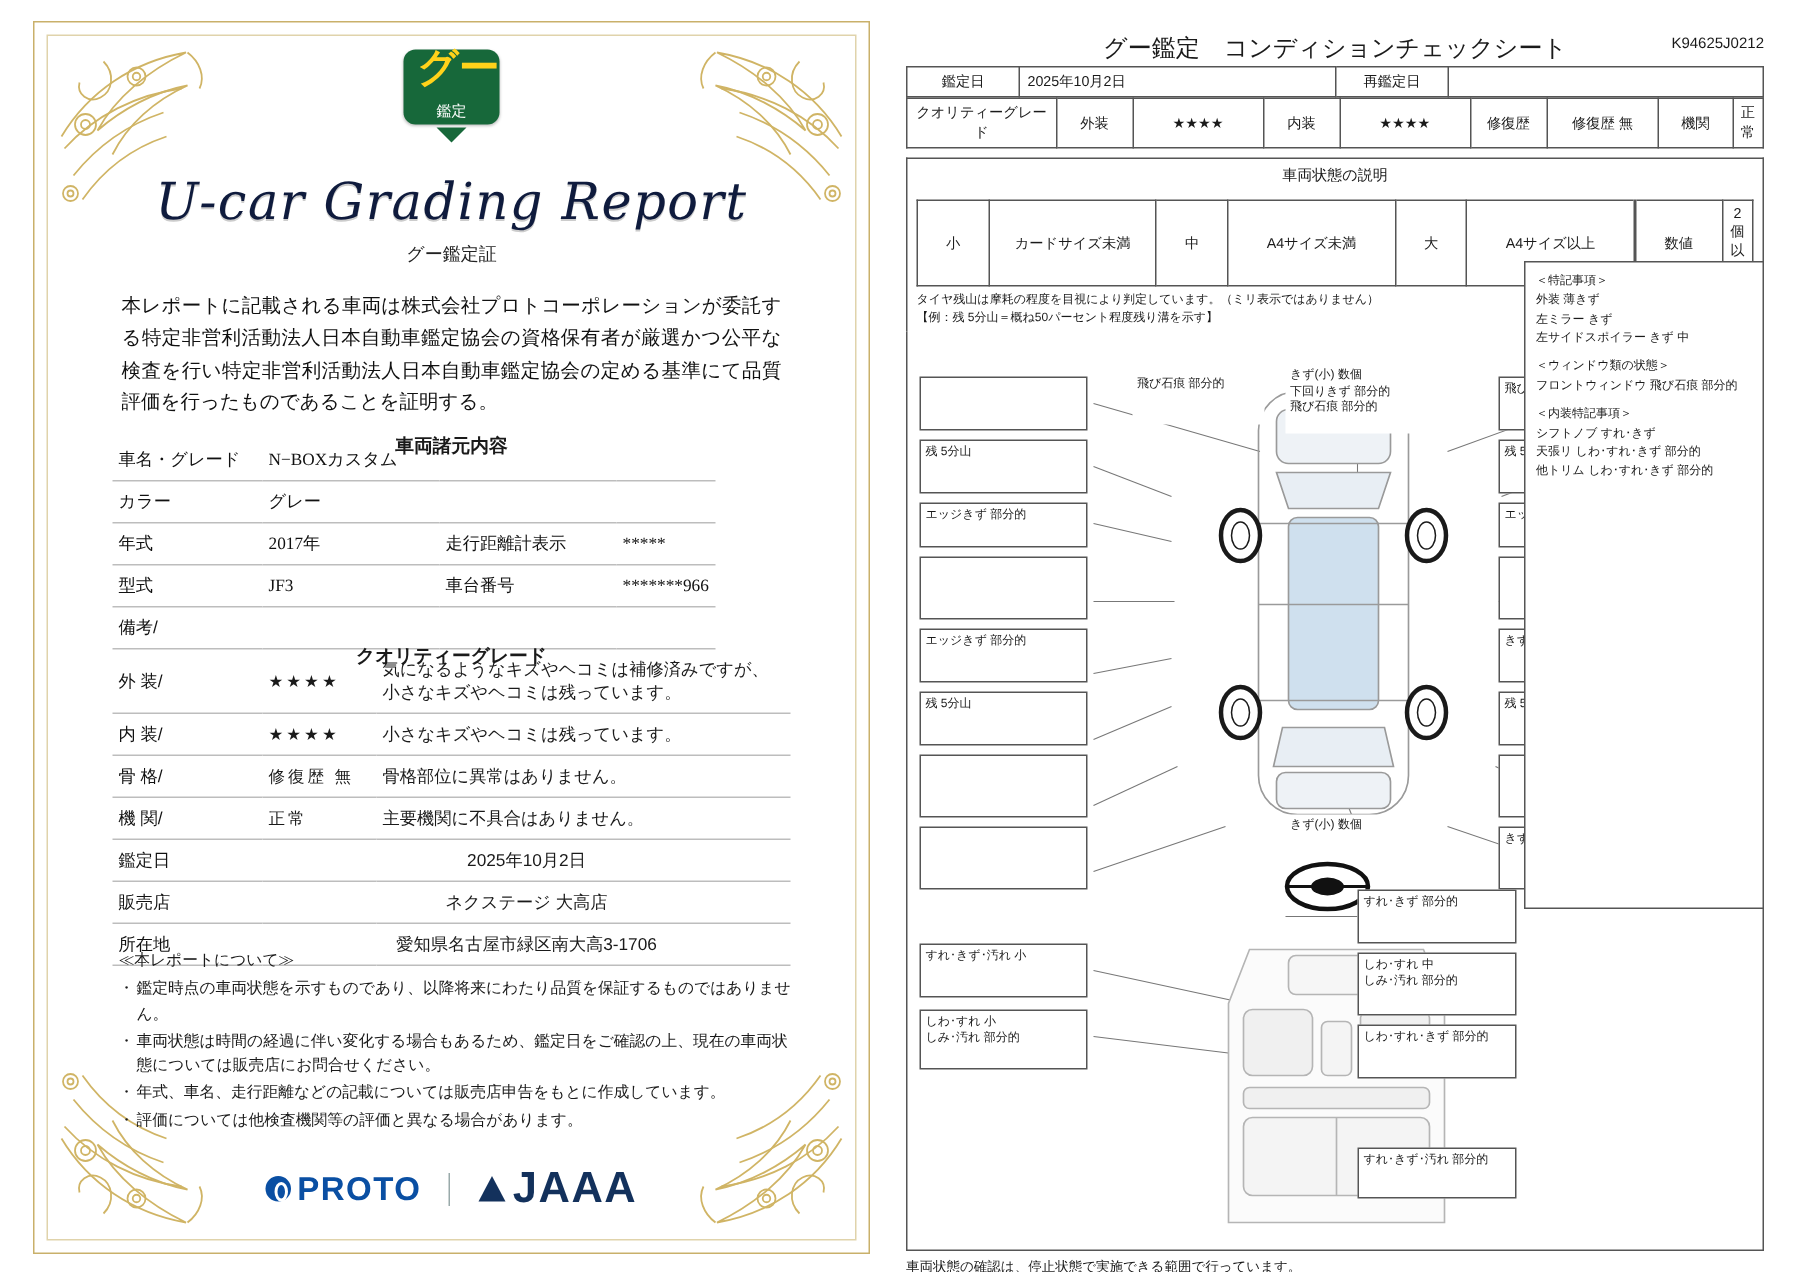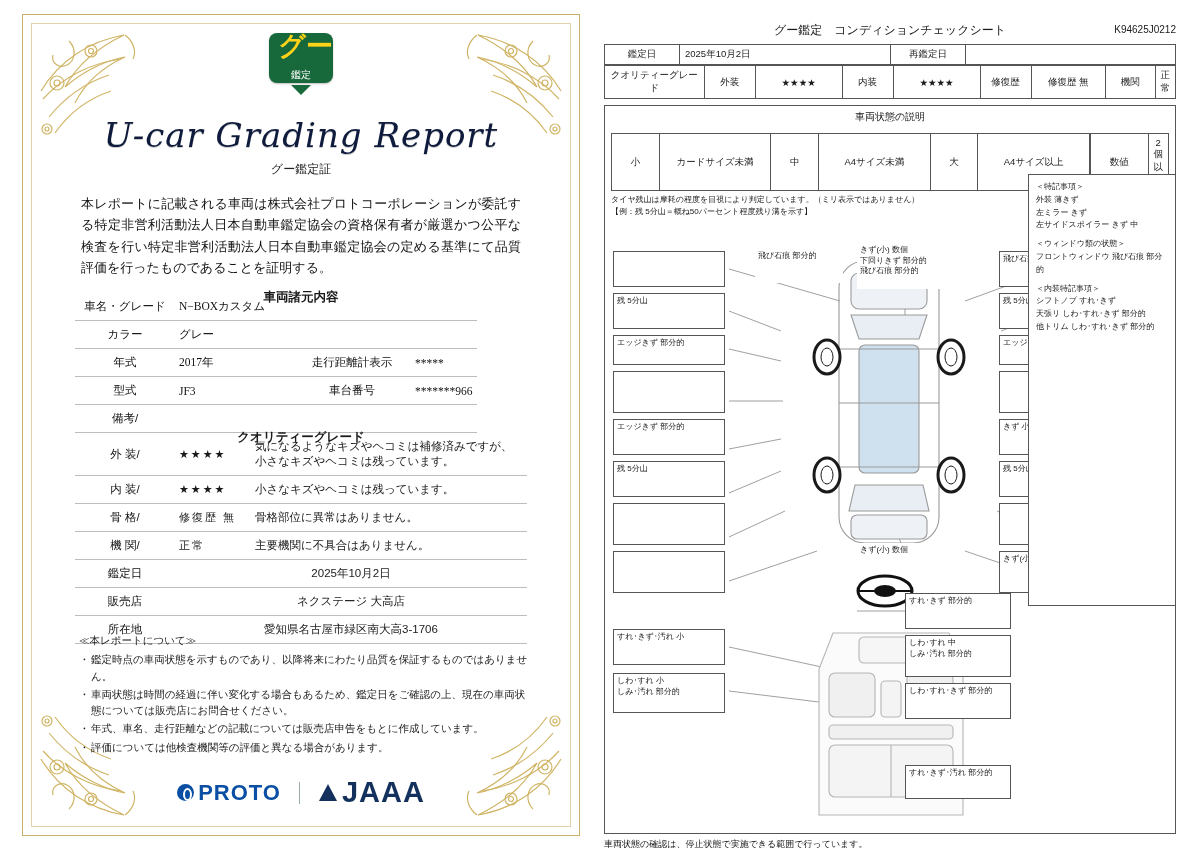--- a/index.html
+++ b/index.html
@@ -25,41 +25,41 @@
 
   .title-script{position:absolute;left:0;right:0;top:100px;text-align:center;font-family:"DejaVu Serif",serif;
      font-style:italic;font-size:34px;letter-spacing:1px;color:#0f1b3d;text-shadow:0 1px 0 #ccc;}
   .title-sub{position:absolute;left:0;right:0;top:146px;text-align:center;font-size:12px;color:#222;}
 
   .lead{position:absolute;left:58px;right:58px;top:178px;font-size:13px;line-height:1.65;text-align:justify;color:#111;}
 
   .sec-title{text-align:center;font-size:12.5px;font-weight:bold;margin:12px;padding:4px 0 3px;}
   .tbl{position:absolute;left:52px;right:52px;border-collapse:collapse;font-size:11.5px;}
   .tbl td{border-bottom:1px solid #bdbdbd;padding:6px 4px;vertical-align:middle;}
-  .tbl td.lbl{width:92px;color:#111;text-align:center;}
+  .tbl td.lbl{width:92px;color:#111;}
   .tbl td.val{color:#111;font-family:Liberation Serif, serif;}
   .stars{letter-spacing:2px;font-size:11px;}
 
   .notes{position:absolute;left:56px;right:46px;bottom:78px;font-size:10.5px;line-height:1.55;}
   .notes .hd{margin-bottom:3px;}
   .notes li{list-style:none;position:relative;padding-left:12px;margin-bottom:2px;}
   .notes li:before{content:"・";position:absolute;left:0;top:0;}
 
   .brands{position:absolute;left:0;right:0;bottom:26px;text-align:center;}
   .brands .proto{display:inline-block;vertical-align:middle;color:#0a4fa3;font-weight:bold;font-size:22px;letter-spacing:1px;}
   .brands .dot{display:inline-block;width:17px;height:17px;border-radius:50%;background:#0a4fa3;vertical-align:middle;margin-right:4px;position:relative;}
   .brands .dot:after{content:"";position:absolute;left:6px;top:4px;width:5px;height:9px;border:2px solid #fff;border-radius:50%;}
   .brands .sep{display:inline-block;width:1px;height:22px;background:#9aa;vertical-align:middle;margin:0 14px;}
   .brands .jaaa{display:inline-block;vertical-align:middle;color:#13315c;font-weight:bold;font-size:29px;letter-spacing:1px;}
   .brands .tri{display:inline-block;width:0;height:0;border-left:9px solid transparent;border-right:9px solid transparent;border-bottom:17px solid #13315c;vertical-align:middle;margin-right:5px;}
 
   
   .right{position:absolute;left:604px;top:22px;width:572px;height:796px;font-size:9px;}
   .rhead{position:relative;height:22px;}
-  .rhead .ht{position:absolute;left:0;right:0;text-align:center;font-size:12px;}
+  .rhead .ht{position:absolute;left:0;right:0;text-align:center;font-size:16px;}
   .rhead .hid{position:absolute;right:0;top:2px;font-size:10px;}
 
   table.g{border-collapse:collapse;width:100%;}
   table.g td{border:1px solid #555;padding:3px 5px;font-size:9.5px;}
   .c{text-align:center;}
 
   .expl-hd{text-align:center;font-size:10px;padding:4px 0;border:1px solid #555;border-bottom:none;}
   .small-note{font-size:8px;line-height:1.45;margin:3px 0 2px;}
 
   .diagram{position:relative;border:1px solid #555;border-top:none;height:612px;overflow:hidden;}
@@ -420,21 +420,21 @@
       <div class="box" style="left:8px;top:408px;width:112px;height:36px;">すれ･きず･汚れ 小</div>
       <div class="box" style="left:300px;top:414px;width:106px;height:42px;white-space:pre-line;">しわ･すれ 中
 しみ･汚れ 部分的</div>
       <div class="box" style="left:8px;top:452px;width:112px;height:40px;white-space:pre-line;">しわ･すれ 小
 しみ･汚れ 部分的</div>
       <div class="box" style="left:300px;top:462px;width:106px;height:36px;">しわ･すれ･きず 部分的</div>
       <div class="box" style="left:300px;top:544px;width:106px;height:34px;">すれ･きず･汚れ 部分的</div>
 
     </div>
 
-    <div style="position:absolute;right:0;top:152px;width:148px;height:432px;border:1px solid #555;box-sizing:border-box;padding:6px 7px;font-size:8px;line-height:1.6;background:#fff;">
+    <div style="position:absolute;right:0;top:152px;width:160px;height:432px;border:1px solid #555;box-sizing:border-box;padding:6px 7px;font-size:8px;line-height:1.6;background:#fff;">
       <div>＜特記事項＞</div>
       <div>外装 薄きず</div>
       <div>左ミラー きず</div>
       <div>左サイドスポイラー きず 中</div>
       <div style="height:6px"></div>
       <div>＜ウィンドウ類の状態＞</div>
       <div>フロントウィンドウ 飛び石痕 部分的</div>
       <div style="height:6px"></div>
       <div>＜内装特記事項＞</div>
       <div>シフトノブ すれ･きず</div>

